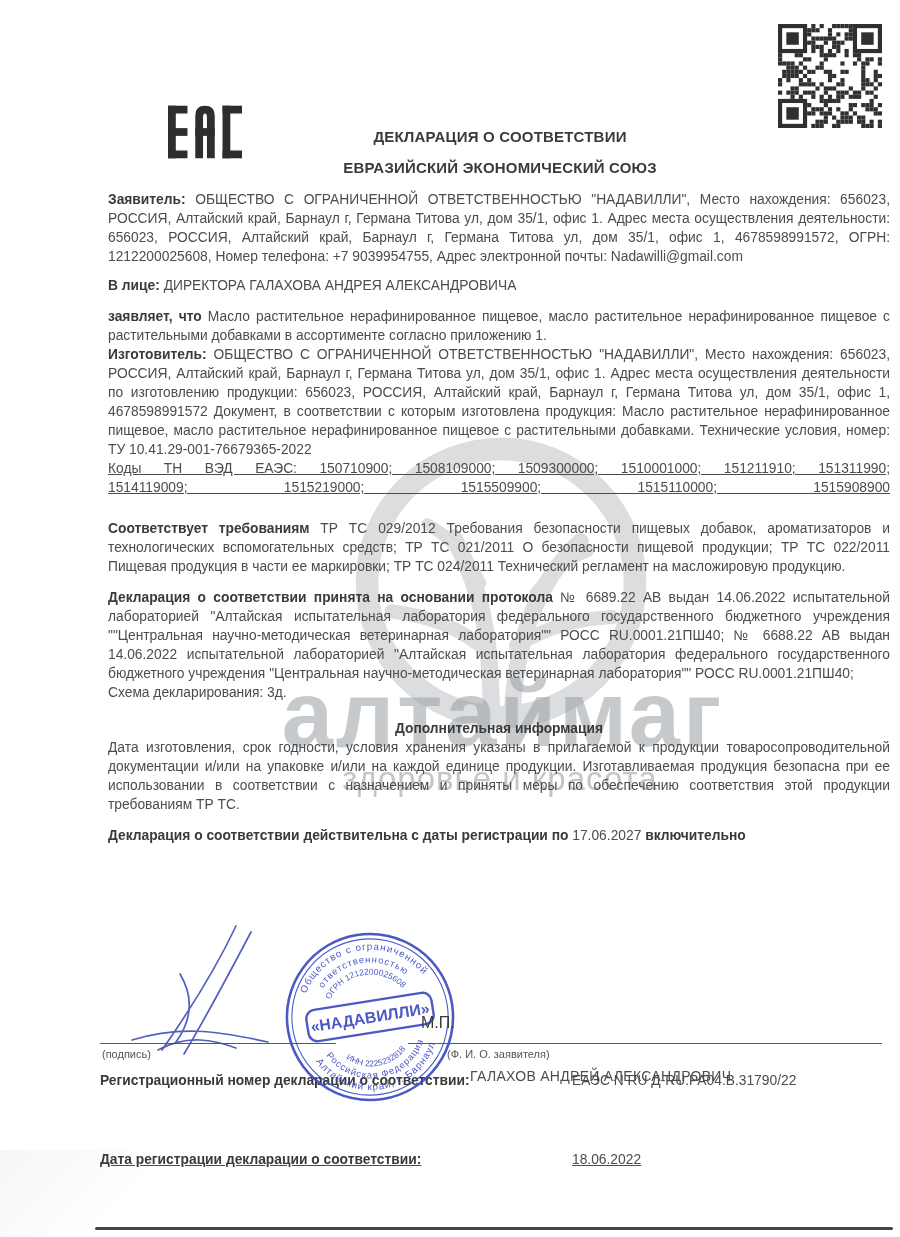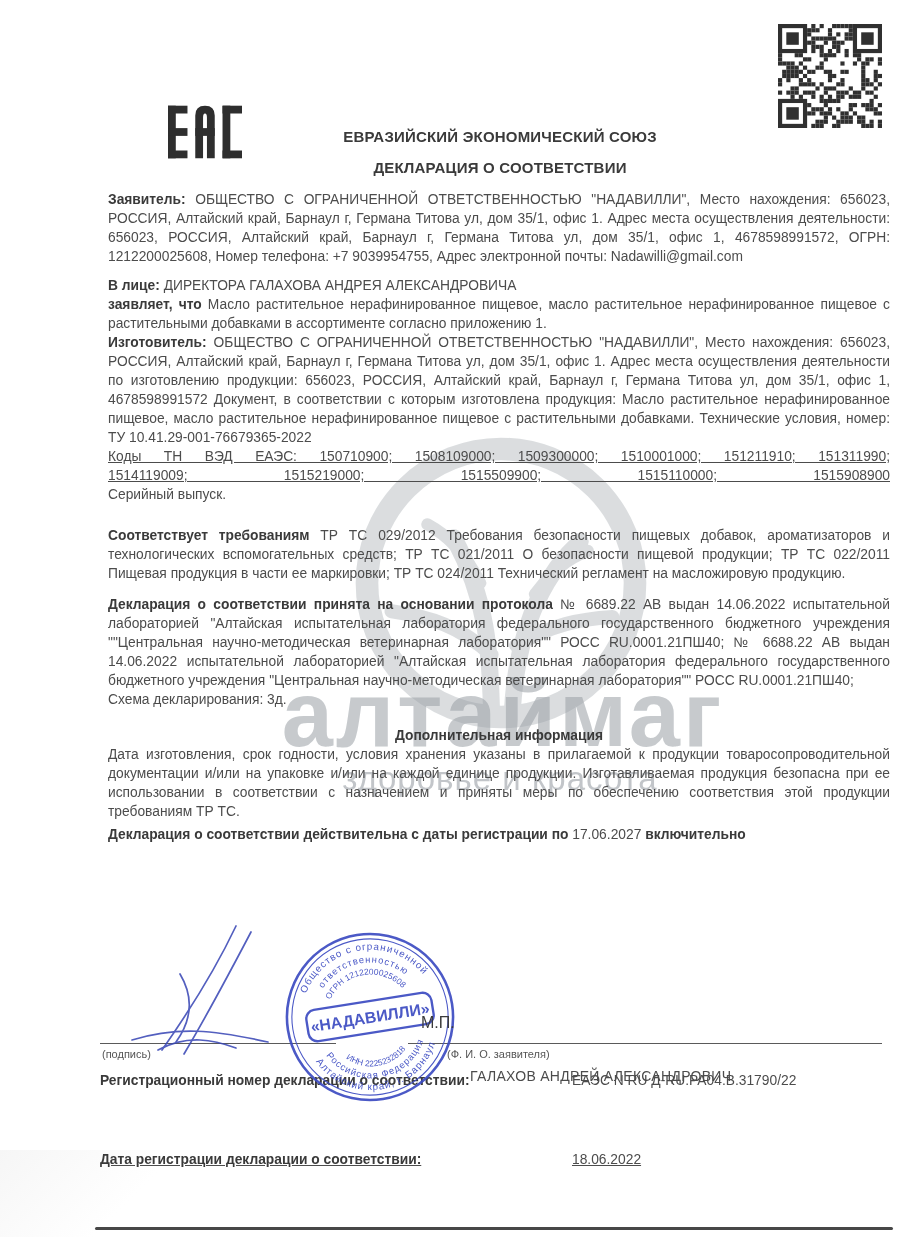--- a/index.html
+++ b/index.html
@@ -19,26 +19,26 @@
   .wm-logo { position:absolute; left:342px; top:432px; width:318px; height:302px; opacity:.42; }
   .wm-brand { position:absolute; left:233px; top:662px; width:540px; text-align:center;
     font-size:92px; font-weight:bold; color:#9aa0a6; opacity:.55; letter-spacing:3px; }
   .wm-tagline { position:absolute; left:240px; top:760px; width:520px; text-align:center;
     font-size:33px; color:#9aa0a6; opacity:.6; letter-spacing:1px; }
   
   .flow { position:absolute; left:108px; top:190px; width:782px; z-index:1;
     font-size:13.8px; line-height:19px; text-align:justify; color:#4c4c4c; }
   .flow b { color:#3a3a3a; }
   .p-inperson { margin-top:10px; }
-  .p-declares { }
+  .p-declares { margin-top:12px; }
   .codes-line { text-align:justify; text-align-last:justify;text-decoration:underline; }
   .p-compliance { margin-top:22px; }
   .p-basis { margin-top:12px; }
   .h-additional { margin-top:17px; font-weight:bold; color:#3a3a3a; text-align:center; }
-  .p-validity { margin-top:4px; }
+  .p-validity { margin-top:12px; }
   
   .sig-strokes { position:absolute; left:118px; top:922px; width:260px; height:145px; z-index:3; }
   .stamp { position:absolute; left:270px; top:928px; width:200px; height:178px; z-index:2; opacity:.92; }
   .mp-label { position:absolute; left:421px; top:1014px; z-index:3; font-size:16px; color:#3a3a3a; }
   .sig-name { position:absolute; left:470px; top:1024px; z-index:3; font-size:14px; color:#4c4c4c; letter-spacing:.3px;margin-top:44px; }
   .sig-line-left  { position:absolute; left:100px; top:1043px; width:236px; border-top:1.6px solid #5a5a5a; z-index:1; }
   .sig-line-right { position:absolute; left:408px; top:1043px; width:474px; border-top:1.6px solid #5a5a5a; z-index:1; }
   .cap-sign { position:absolute; left:102px; top:1048px; font-size:11px; color:#555; z-index:3; }
   .cap-name { position:absolute; left:447px; top:1048px; font-size:11px; color:#555; z-index:3; }
   
@@ -81,22 +81,22 @@
       <rect x="0" y="23" width="20" height="8"></rect>
         <rect x="0" y="46" width="20" height="8"></rect>
       <path d="M28,54 V10 Q28,0 38,0 Q48,0 48,10 V54 H40 V12 Q40,8 38,8 Q36,8 36,12 V54 Z"></path>
       <rect x="28" y="23" width="20" height="8"></rect>
       <rect x="56" y="0" width="8" height="54"></rect>
         <rect x="56" y="0" width="20" height="8"></rect>
       <rect x="56" y="46" width="20" height="8"></rect>
     </g>
   </svg>
   <div class="titles">
+    <div class="title-line">ДЕКЛАРАЦИЯ О СООТВЕТСТВИИ</div>
     <div class="title-line">ЕВРАЗИЙСКИЙ ЭКОНОМИЧЕСКИЙ СОЮЗ</div>
-    <div class="title-line">ДЕКЛАРАЦИЯ О СООТВЕТСТВИИ</div>
   </div>
   <svg id="qr" class="qr" viewBox="0 0 100 100">
       <rect x="0" y="0" width="28" height="28" fill="#303030"></rect>
       <rect x="4" y="4" width="20" height="20" fill="#ffffff"></rect>
       <rect x="8" y="8" width="12" height="12" fill="#303030"></rect>
       <rect x="72" y="0" width="28" height="28" fill="#303030"></rect>
       <rect x="76" y="4" width="20" height="20" fill="#ffffff"></rect>
       <rect x="80" y="8" width="12" height="12" fill="#303030"></rect>
       <rect x="0" y="72" width="28" height="28" fill="#303030"></rect>
       <rect x="4" y="76" width="20" height="20" fill="#ffffff"></rect>
@@ -319,21 +319,20 @@
       <rect x="96" y="96" width="4" height="4" fill="#303030"></rect>
     </svg>
 
   <div class="flow">
     <p><b>Заявитель:</b><span> ОБЩЕСТВО С ОГРАНИЧЕННОЙ ОТВЕТСТВЕННОСТЬЮ "НАДАВИЛЛИ", Место нахождения: 656023, РОССИЯ, Алтайский край, Барнаул г, Германа Титова ул, дом 35/1, офис 1. Адрес места осуществления деятельности: 656023, РОССИЯ, Алтайский край, Барнаул г, Германа Титова ул, дом 35/1, офис 1, 4678598991572, ОГРН: 1212200025608, Номер телефона: +7 9039954755, Адрес электронной почты: Nadawilli@gmail.com</span></p>
     <p class="p-inperson"><b>В лице:</b><span> ДИРЕКТОРА ГАЛАХОВА  АНДРЕЯ АЛЕКСАНДРОВИЧА</span></p>
     <p class="p-declares"><b>заявляет,  что</b><span> Масло растительное нерафинированное пищевое, масло растительное нерафинированное пищевое  с растительными добавками в ассортименте согласно приложению 1.</span></p>
     <p><b>Изготовитель:</b><span> ОБЩЕСТВО С ОГРАНИЧЕННОЙ ОТВЕТСТВЕННОСТЬЮ "НАДАВИЛЛИ", Место нахождения: 656023, РОССИЯ, Алтайский край, Барнаул г, Германа Титова ул, дом 35/1, офис 1. Адрес места осуществления деятельности по изготовлению продукции: 656023, РОССИЯ, Алтайский край, Барнаул г, Германа Титова ул, дом 35/1, офис 1, 4678598991572 Документ, в соответствии с которым изготовлена продукция: Масло растительное нерафинированное пищевое, масло растительное нерафинированное пищевое с растительными добавками. Технические условия, номер: ТУ 10.41.29-001-76679365-2022</span></p>
     <div class="codes-line">Коды ТН ВЭД ЕАЭС: 150710900; 1508109000; 1509300000; 1510001000; 151211910; 151311990;</div>
     <div class="codes-line">1514119009; 1515219000; 1515509900; 1515110000; 1515908900</div>
-    <div style="text-align:left;">Серийный выпуск.</div>
     <p class="p-compliance"><b>Соответствует требованиям</b><span> ТР ТС 029/2012 Требования безопасности пищевых добавок, ароматизаторов и технологических вспомогательных средств; ТР ТС 021/2011 О безопасности пищевой продукции; ТР ТС 022/2011 Пищевая продукция в части ее маркировки; ТР ТС 024/2011 Технический регламент на масложировую продукцию.</span></p>
     <p class="p-basis"><b>Декларация о соответствии принята на основании протокола</b><span> № 6689.22 АВ выдан 14.06.2022 испытательной лабораторией "Алтайская испытательная лаборатория федерального государственного бюджетного учреждения ""Центральная научно-методическая ветеринарная лаборатория"" РОСС RU.0001.21ПШ40; № 6688.22 АВ выдан 14.06.2022 испытательной лабораторией "Алтайская испытательная лаборатория федерального государственного бюджетного учреждения "Центральная научно-методическая ветеринарная лаборатория"" РОСС RU.0001.21ПШ40;</span></p>
     <div style="text-align:left;">Схема декларирования: 3д.</div>
     <div class="h-additional">Дополнительная информация</div>
     <p>Дата изготовления, срок годности, условия хранения указаны в прилагаемой к продукции товаросопроводительной документации и/или на упаковке и/или на каждой единице продукции. Изготавливаемая продукция безопасна при ее использовании в соответствии с назначением и приняты меры по обеспечению соответствия этой продукции требованиям ТР ТС.</p>
     <p class="p-validity"><b>Декларация о соответствии действительна с даты регистрации по</b><span> 17.06.2027 </span><b>включительно</b></p>
   </div>
 
   <svg class="sig-strokes" viewBox="0 0 260 145">
     <g fill="none" stroke="#3644b4" stroke-width="1.7" stroke-linecap="round" opacity=".85">

